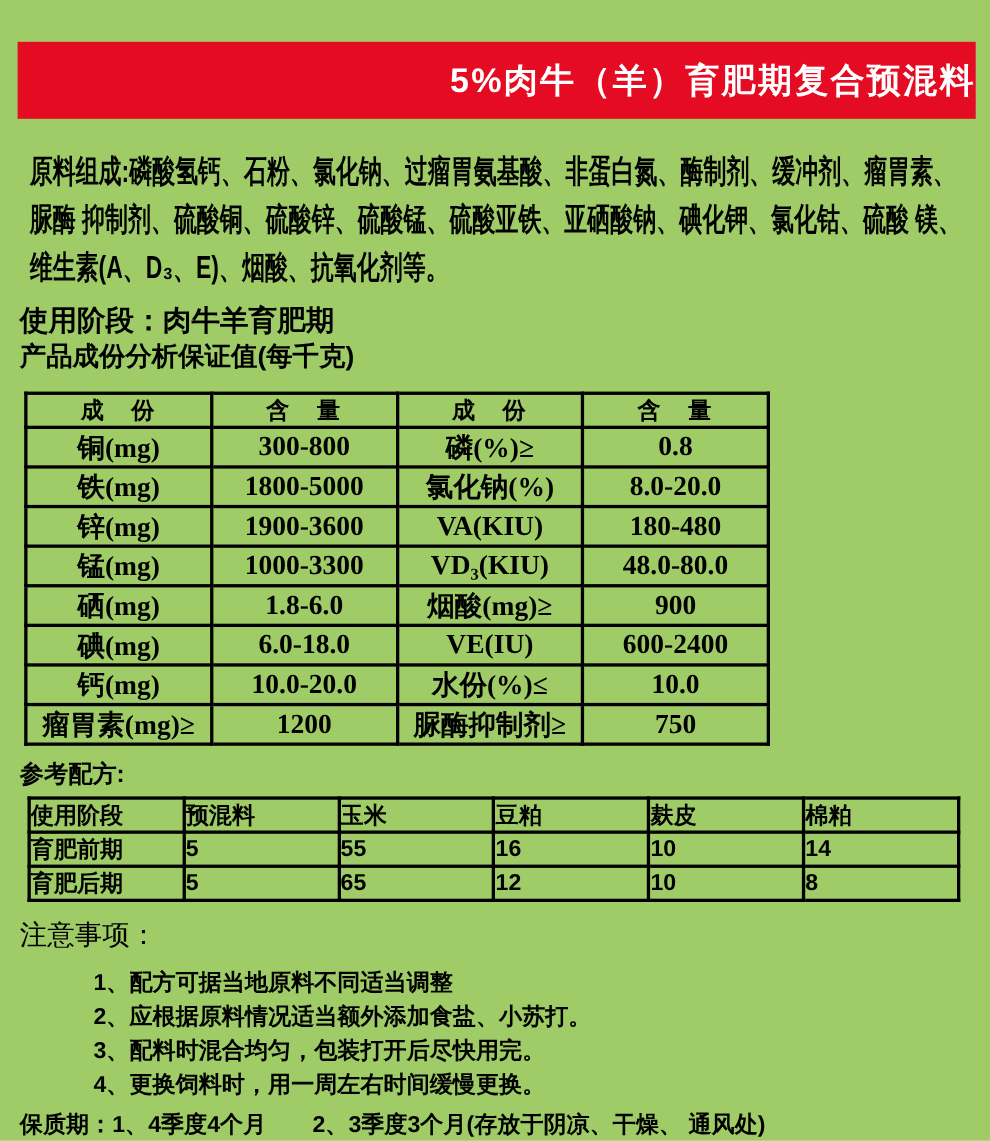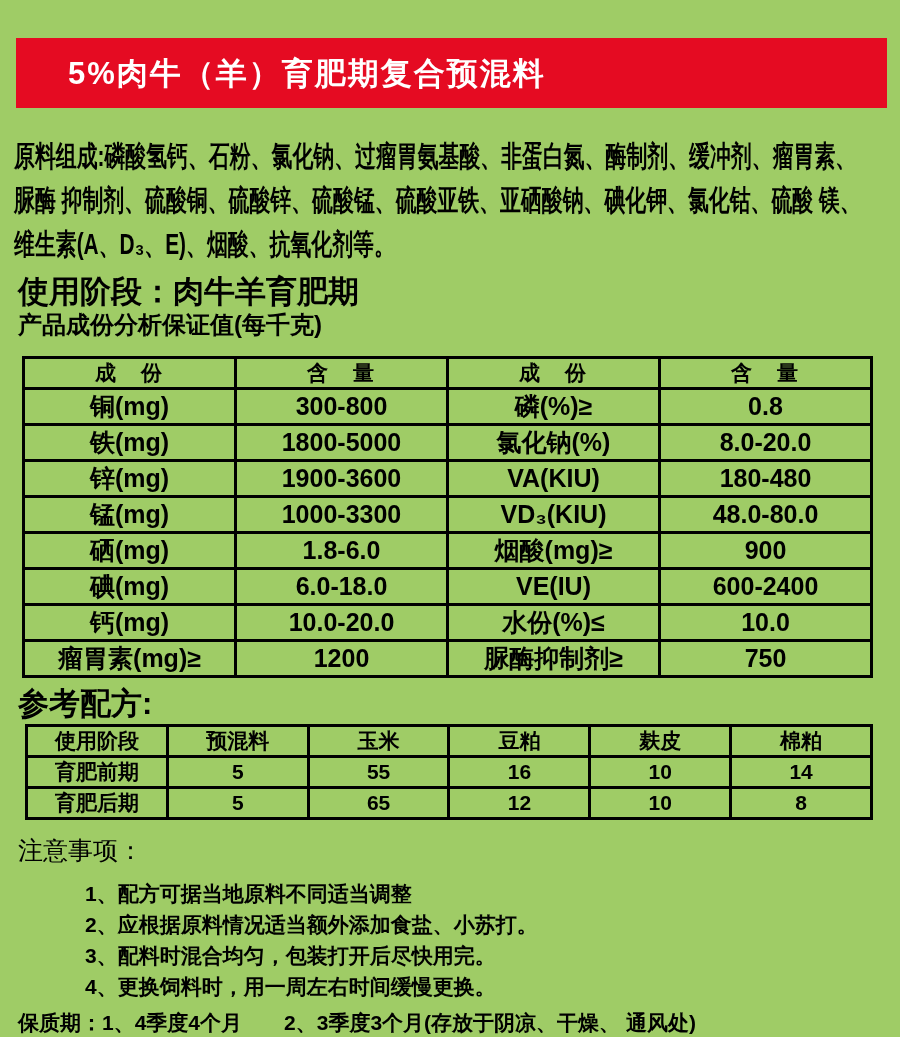--- a/index.html
+++ b/index.html
@@ -12,58 +12,59 @@
     overflow: hidden;
     font-family: "Liberation Sans", "DejaVu Sans", sans-serif;
     color: #000;
   }
   .banner {
     margin: 38px 13px 0 16px;
     height: 70px;
     background: #e50b22;
     display: flex;
     align-items: center;
+    justify-content: flex-end;
   }
   .banner h1 {
     margin: 0 0 0 52px;
     font-size: 31px;
     line-height: 31px;
     color: #ffffff;
     font-weight: bold;
     letter-spacing: 2px;
   }
-  .composition { margin: 26px 0 0 14px; }
+  .composition { margin: 26px 0 0 27px; }
   .cond {
     white-space: nowrap;
     font-size: 29px;
     font-weight: bold;
     line-height: 44px;
     transform: scaleX(0.72);
     transform-origin: 0 50%;
   }
-  .usage    { margin: 10px 0 0 18px; font-size: 31px; font-weight: bold; line-height: 31px; }
+  .usage    { margin: 10px 0 0 18px; font-size: 26px; font-weight: bold; line-height: 31px; }
   .guarantee{ margin:  2px 0 16px 18px; font-size: 24px; font-weight: bold; line-height: 31px; }
   table { border-collapse: collapse; table-layout: fixed; }
-  .analysis { margin: 10px 4px 0 22px; width: 851px; }
+  .analysis { margin: 10px 4px 0 22px; width: 678px; font-family: Liberation Serif, serif; }
   .analysis th, .analysis td {
     border: 3px solid #000;
     text-align: center;
     vertical-align: middle;
     padding: 0;
     font-weight: bold;
     overflow: hidden;
     white-space: nowrap;
   }
   .analysis th { font-size: 21px; height: 28px; letter-spacing: 2px; }
   .analysis td { font-size: 25px; height: 26px; }
-  .ref-title  { margin: 12px 0 0 18px; font-size: 31px; font-weight: bold; line-height: 27px; }
+  .ref-title  { margin: 12px 0 0 18px; font-size: 22px; font-weight: bold; line-height: 27px; }
   .formula { margin: 7px 0 0 25px; width: 848px; }
   .formula th, .formula td {
     border: 3px solid #000;
-    text-align: center;
+    text-align: left;
     vertical-align: middle;
     padding: 0;
     font-weight: bold;
     font-size: 21px;
     height: 27px;
     white-space: nowrap;
     overflow: hidden;
   }
   .notes-title { margin: 16px 0 0 18px; font-size: 25px; font-weight: normal; line-height: 29px; }
   .notes { margin: 13px 0 0 85px; }

